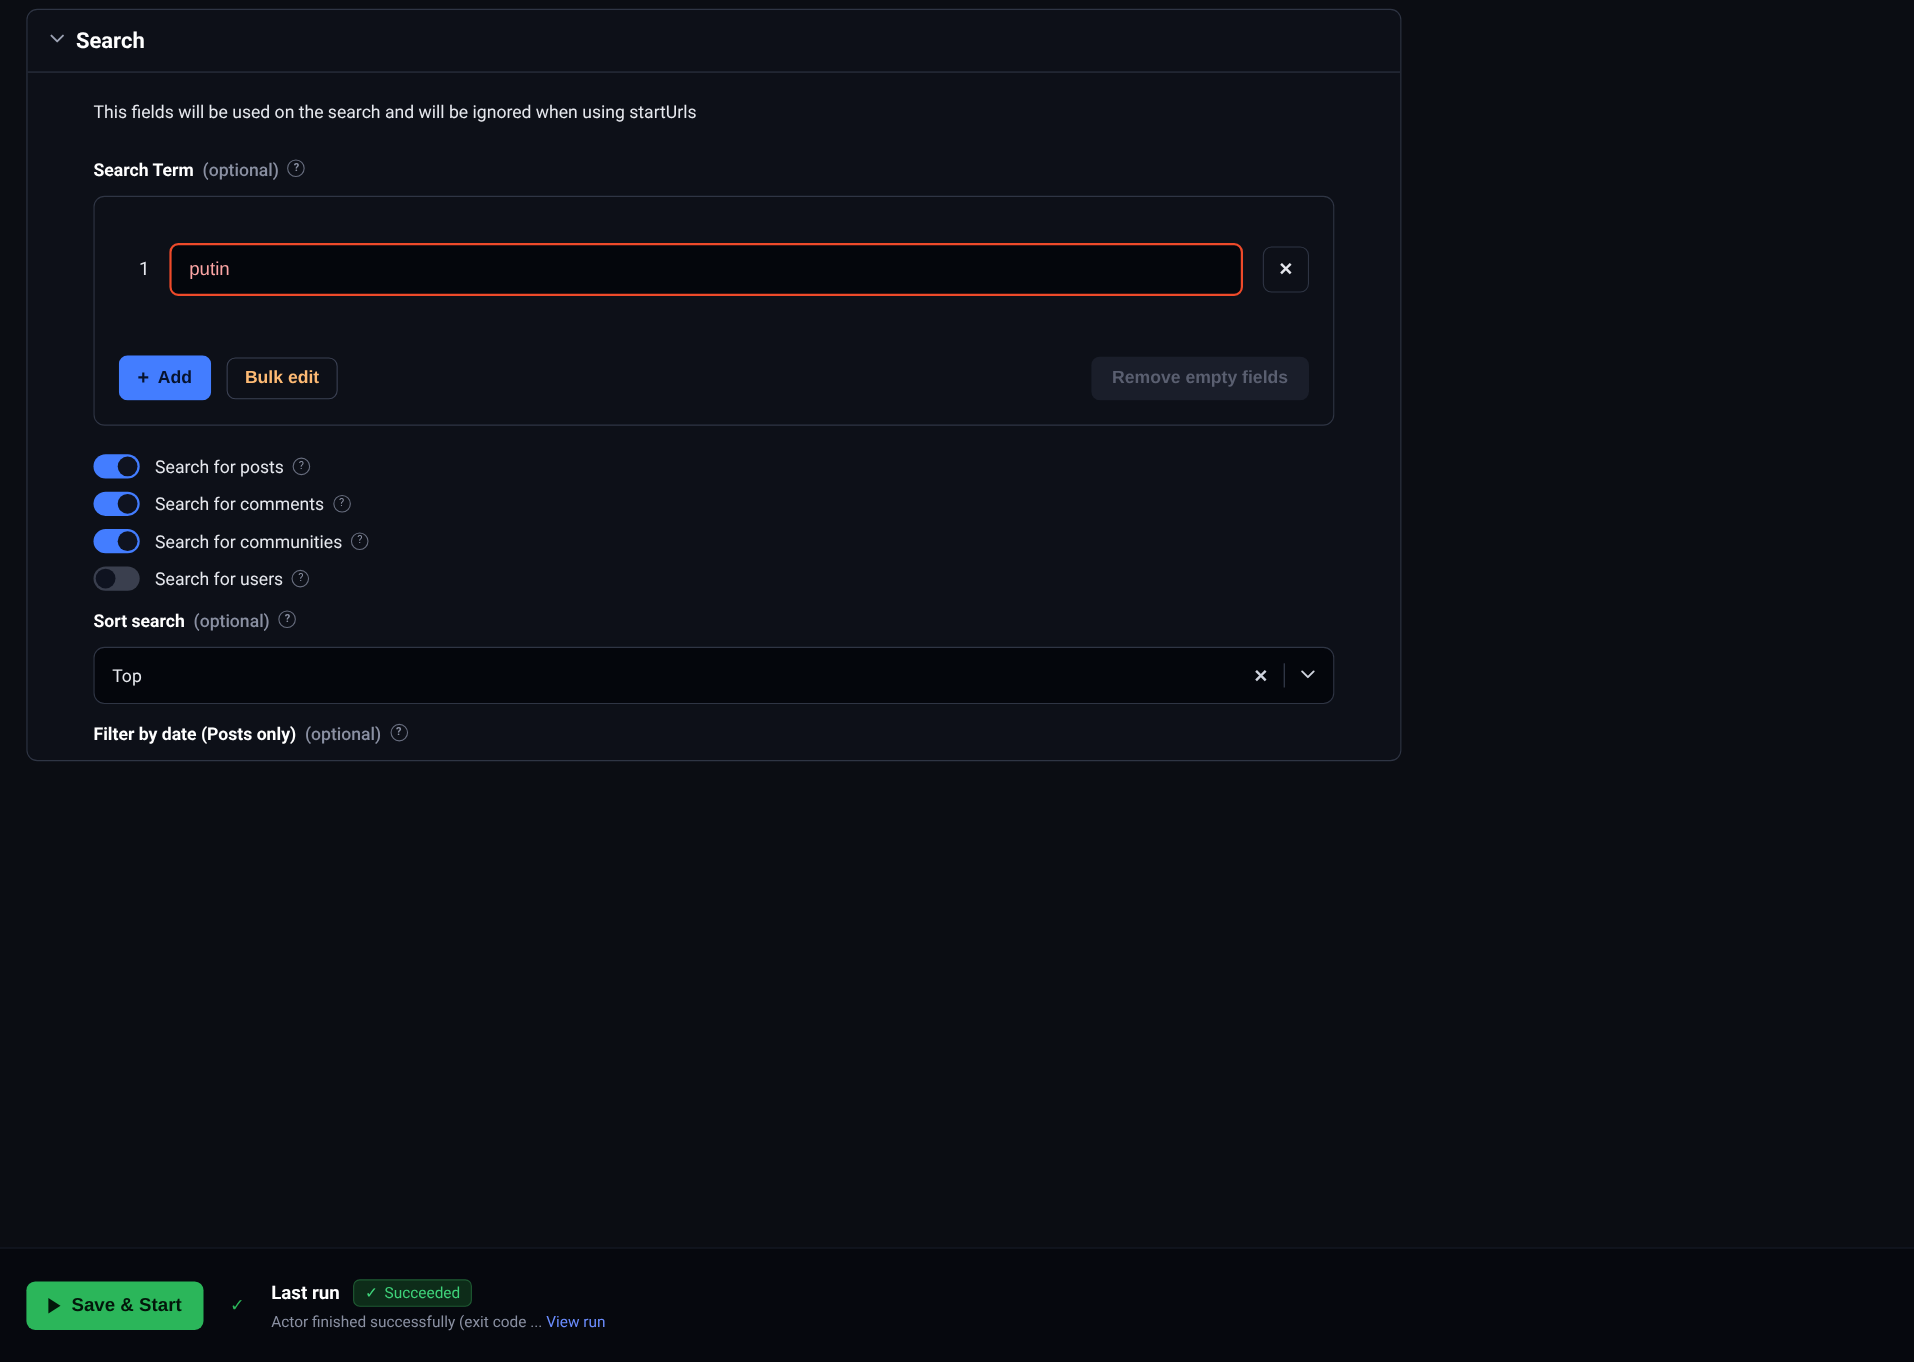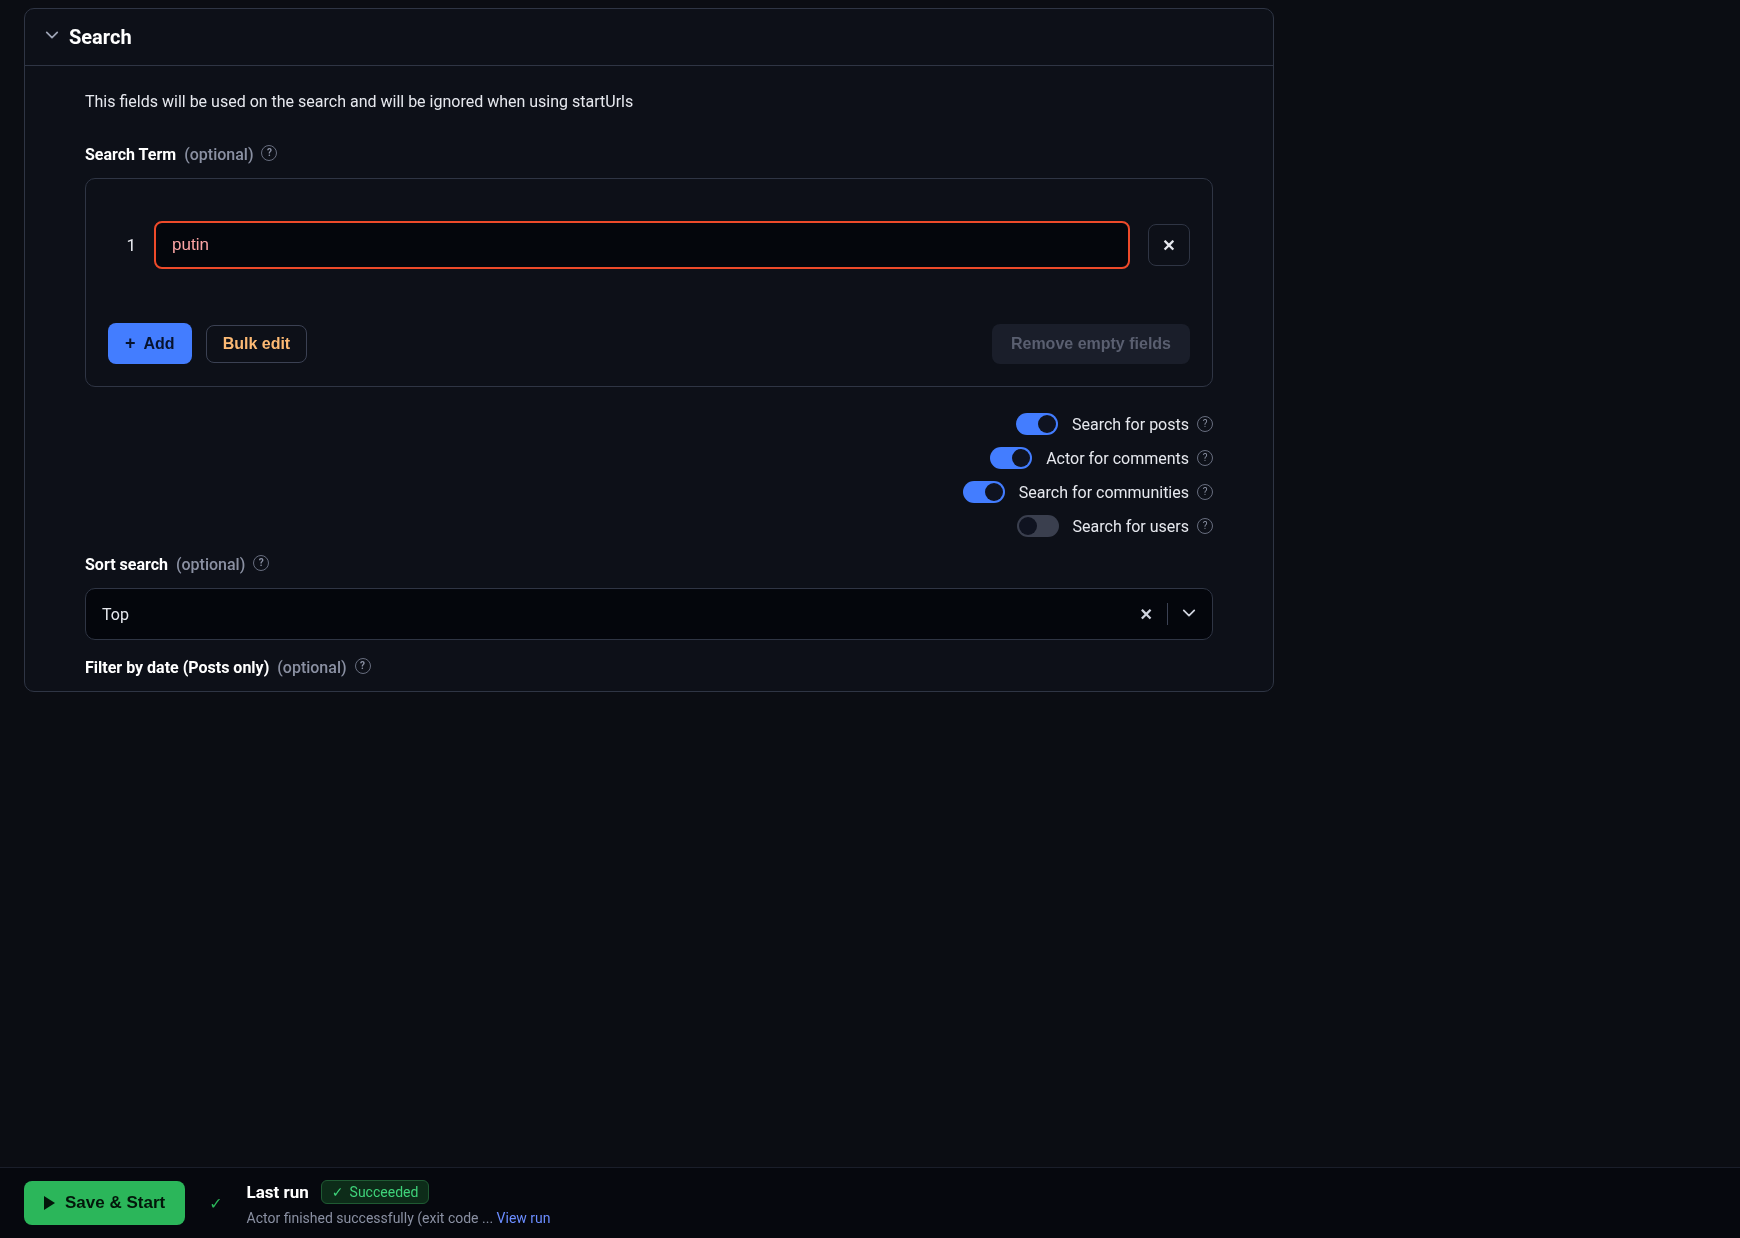--- a/index.html
+++ b/index.html
@@ -67,21 +67,21 @@
   .list-actions { display:flex; align-items:center; gap:14px; }
   .btn {
     border-radius:8px; padding: 9px 16px; font-size:16px; font-weight:600;
     cursor:pointer; display:inline-flex; align-items:center; gap:8px;
     border:1px solid transparent;
   }
   .btn-primary { background:#437dff; color:#07132e; }
   .btn-primary .plus { font-weight:800; font-size:18px; }
   .btn-outline { background:transparent; border:1px solid #3b4153; color:#fdba74; }
   .btn-disabled { background:#1a1e2a; color:#5a5f70; cursor:default; margin-left:auto; padding:10px 18px;}
-  .toggle-row { display:flex; align-items:center; gap:14px; margin-bottom: 12px; justify-content: flex-end; }
+  .toggle-row { display:flex; align-items:center; gap:14px; margin-bottom: 12px; }
   .toggle {
     width:42px; height:22px; border-radius:20px; position:relative; cursor:pointer;
   }
   .toggle.on { background:#437dff; }
   .toggle.off { background:#3a3f4e; }
   .knob {
     position:absolute; top:2px; width:18px; height:18px; border-radius:50%;
     background:#0f1320;
   }
   .toggle.on .knob { right:2px; }
@@ -98,21 +98,21 @@
     cursor:pointer;
   }
   .select-value { flex:1; }
   .select-icons { display:flex; align-items:center; gap:14px; color:#cfd3de; }
   .select-icons .divider { width:1px; height:22px; background:#3b4153; }
   .footer {
     position: fixed;
     left:0; right:0; bottom:0;
     background:#06080e;
     border-top:1px solid #1a1e2a;
-    padding: 12px 24px;
+    padding: 28px 24px;
     display:flex; align-items:center; gap: 24px;
   }
   .save-btn {
     background:#2bb65a; color:#03160a;
     border:none; border-radius:8px;
     padding: 12px 20px; font-size:17px; font-weight:700;
     display:inline-flex; align-items:center; gap:10px; cursor:pointer;
   }
   .check-sm { color:#2bb65a; font-size:16px; }
   .lastrun { display:flex; flex-direction:column; gap:6px; }
@@ -183,21 +183,21 @@
       <div class="toggle-label">
           <span>Search for posts</span>
           <span class="help-icon">?</span>
         </div>
     </div>
     <div class="toggle-row">
       <div class="toggle on">
           <div class="knob"></div>
         </div>
       <div class="toggle-label">
-          <span>Actor for comments</span>
+          <span>Search for comments</span>
           <span class="help-icon">?</span>
         </div>
     </div>
     <div class="toggle-row">
       <div class="toggle on">
           <div class="knob"></div>
         </div>
       <div class="toggle-label">
           <span>Search for communities</span>
           <span class="help-icon">?</span>

